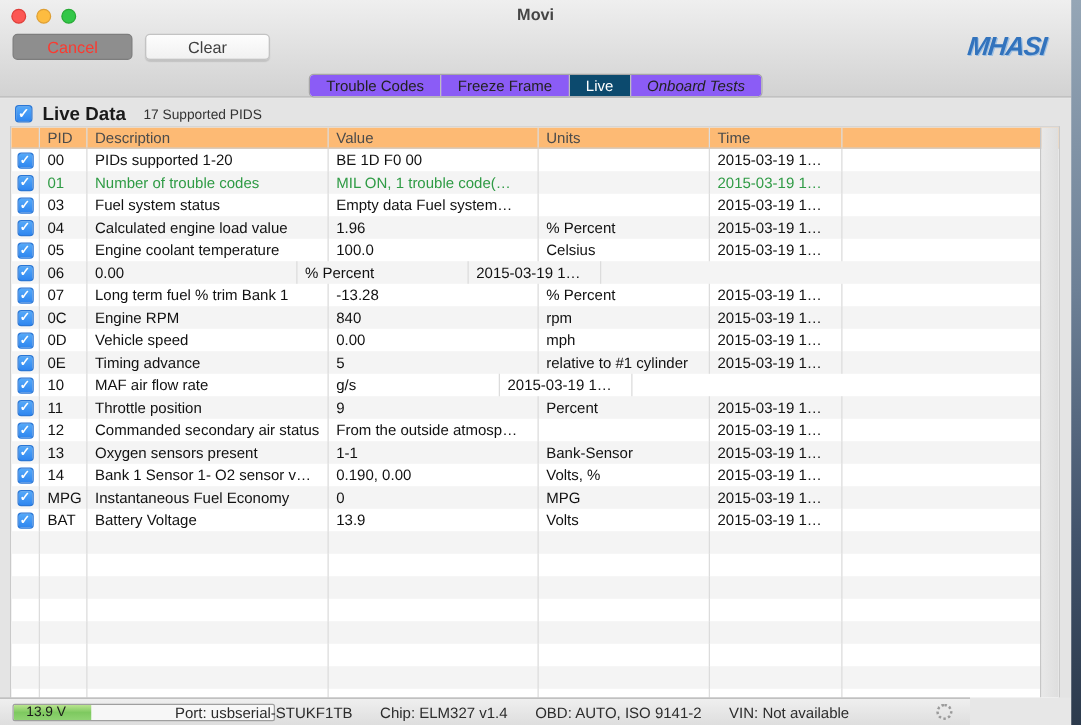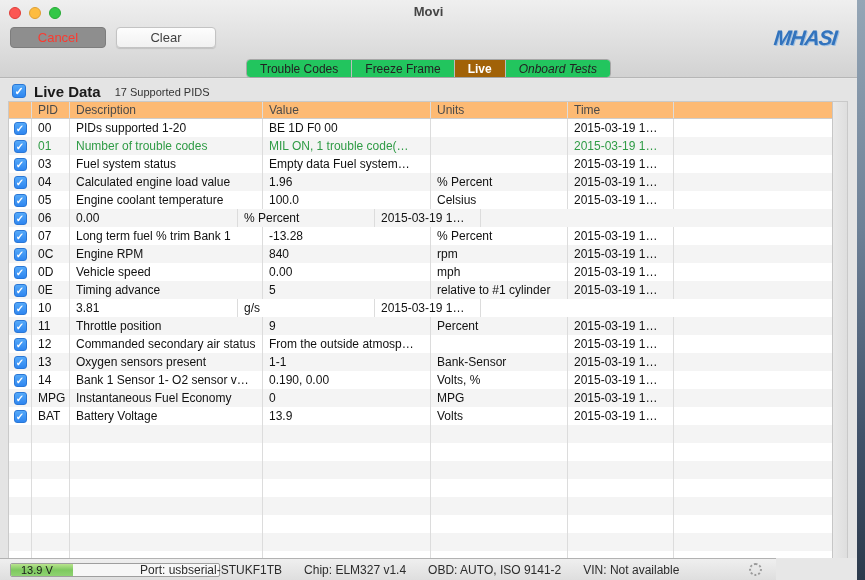--- a/index.html
+++ b/index.html
@@ -29,24 +29,24 @@
     color:#3f3f3f; border:1px solid #c3c3c3; box-shadow:0 1px 1px rgba(0,0,0,.12); }
 
   .logo { position:absolute; top:26px; right:20px; font-size:21px; font-weight:900;
     font-style:italic; letter-spacing:-1px; color:#3273bd; transform:skewX(-6deg);
     text-shadow:1px 1px 0 #9fc0e2; }
 
   
   .tabbar { position:absolute; top:59px; left:0; width:100%; display:flex; justify-content:center; }
   .segmented { display:flex; background:#fff; border:1px solid #a6a6a6; border-radius:4px;
     overflow:hidden; height:19px; }
-  .seg { font-size:12px; color:#222; line-height:18px; padding:0 13px; background:#22c55e;
+  .seg { font-size:12px; color:#222; line-height:18px; padding:0 13px; background:#8b5cf6;
     border-right:1px solid #bdbdbd; cursor:default; white-space:nowrap; }
   .seg:last-child { border-right:none;font-style:italic; }
-  .seg.selected { background:#a16207; color:#fff;font-weight:bold; }
+  .seg.selected { background:#0c4a6e; color:#fff; }
 
   
   .content { position:absolute; left:0; top:79px; width:857px; height:479px; background:#e4e4e4; }
 
   .live-header { position:absolute; left:0; top:2px; height:20px; display:flex; align-items:center; }
   .cb { display:inline-block; width:14px; height:14px; border-radius:3px;
     background:linear-gradient(#55a9f9,#2e86f0); border:1px solid #2a77d6;
     color:#fff; font-size:11px; line-height:13px; text-align:center; font-weight:bold; }
   .live-header .cb { margin-left:12px; }
   .live-title { font-size:15px; font-weight:bold; color:#1a1a1a; margin-left:8px; }
@@ -252,21 +252,21 @@
     <div class="td c-units">relative to #1 cylinder</div>
     <div class="td c-time">2015-03-19 1…</div>
     <div class="td c-extra"></div>
   </div>
 
   <div class="tr">
     <div class="td c-cb">
               <span class="cb">✓</span>
             </div>
     <div class="td c-pid">10</div>
-    <div class="td c-value">3.81</div>
+    <div class="td c-desc">MAF air flow rate</div>
     <div class="td c-units">g/s</div>
     <div class="td c-time">2015-03-19 1…</div>
     <div class="td c-extra"></div>
   </div>
 
   <div class="tr">
     <div class="td c-cb">
               <span class="cb">✓</span>
             </div>
     <div class="td c-pid">11</div>

